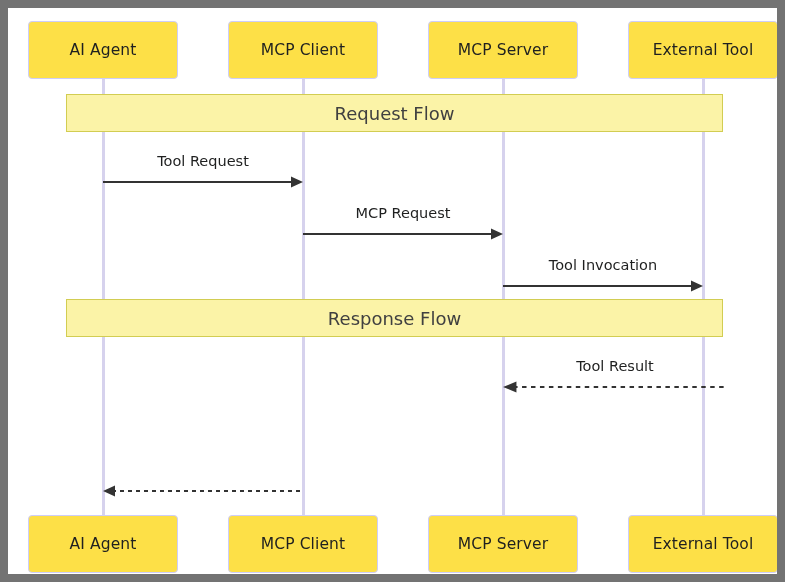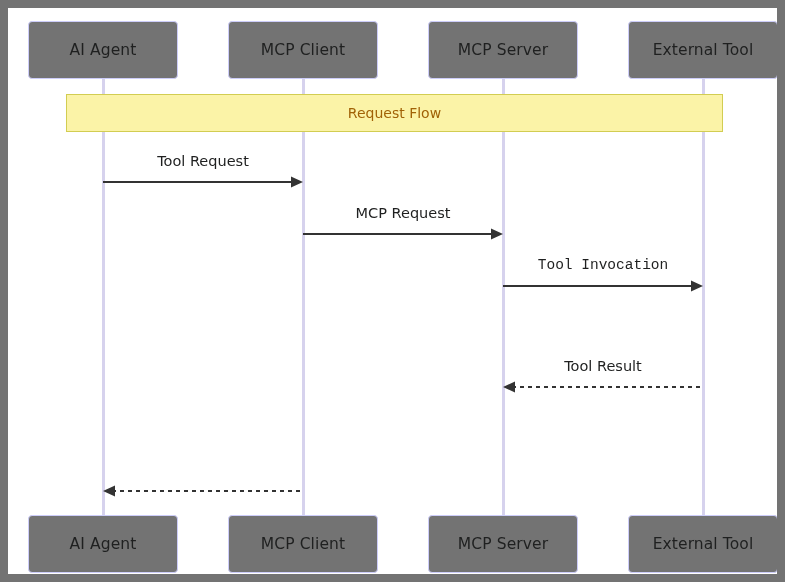--- a/index.html
+++ b/index.html
@@ -28,21 +28,21 @@
     inset: 0;
     overflow: hidden;
   }
 
   
   .participant {
     position: absolute;
     box-sizing: border-box;
     width: 150px;
     height: 58px;
-    background: #737373;
+    background: #fde047;
     border: 1px solid #cdcdfa;
     border-radius: 4px;
     display: flex;
     align-items: center;
     justify-content: center;
   }
   .participant-label {
     font-size: 15.5px;
     color: #1f2020;
     letter-spacing: 0.1px;
@@ -66,22 +66,22 @@
     width: 657px;
     height: 38px;
     background: #fbf3a7;
     border: 1px solid #d2cd52;
     display: flex;
     align-items: center;
     justify-content: center;
     z-index: 3;
   }
   .flow-band-label {
-    font-size: 14px;
-    color: #a16207;
+    font-size: 18px;
+    color: #404040;
     white-space: nowrap;
   }
 
   
   .message {
     position: absolute;
     height: 34px;
     z-index: 4;
   }
   .message-label {
@@ -141,20 +141,23 @@
     <div class="participant" style="left:420px; top:507px;">
       <span class="participant-label">MCP Server</span>
     </div>
     <div class="participant" style="left:620px; top:507px;">
       <span class="participant-label">External Tool</span>
     </div>
 
     <div class="flow-band" style="top:86px;">
       <span class="flow-band-label">Request Flow</span>
     </div>
+    <div class="flow-band" style="top:291px;">
+      <span class="flow-band-label">Response Flow</span>
+    </div>
 
     <div class="message" style="left:95px; width:200px; top:145px;">
       <span class="message-label">Tool Request</span>
       <span class="message-line">
         <svg viewBox="0 0 200 10" preserveAspectRatio="none" xmlns="http://www.w3.org/2000/svg">
           <line x1="0" y1="5" x2="191" y2="5" stroke="#333333" stroke-width="2.2"></line>
           <polygon points="200,5 188,10.5 188,-0.5" fill="#333333"></polygon>
         </svg>
       </span>
     </div>
@@ -162,31 +165,31 @@
     <div class="message" style="left:295px; width:200px; top:197px;">
       <span class="message-label">MCP Request</span>
       <span class="message-line">
         <svg viewBox="0 0 200 10" preserveAspectRatio="none" xmlns="http://www.w3.org/2000/svg">
           <line x1="0" y1="5" x2="191" y2="5" stroke="#333333" stroke-width="2.2"></line>
           <polygon points="200,5 188,10.5 188,-0.5" fill="#333333"></polygon>
         </svg>
       </span>
     </div>
 
-    <div class="message" style="left:495px; width:200px; top:249px;font-family:Liberation Mono, monospace;">
+    <div class="message" style="left:495px; width:200px; top:249px;">
       <span class="message-label">Tool Invocation</span>
       <span class="message-line">
         <svg viewBox="0 0 200 10" preserveAspectRatio="none" xmlns="http://www.w3.org/2000/svg">
           <line x1="0" y1="5" x2="191" y2="5" stroke="#333333" stroke-width="2.2"></line>
           <polygon points="200,5 188,10.5 188,-0.5" fill="#333333"></polygon>
         </svg>
       </span>
     </div>
 
-    <div class="message" style="left:495px; width:200px; top:350px;">
+    <div class="message" style="left:495px; width:200px; top:350px;padding-left:24px;">
       <span class="message-label">Tool Result</span>
       <span class="message-line">
         <svg viewBox="0 0 200 10" preserveAspectRatio="none" xmlns="http://www.w3.org/2000/svg">
           <line x1="9" y1="5" x2="200" y2="5" stroke="#333333" stroke-width="2.2" stroke-dasharray="4,4"></line>
           <polygon points="0,5 12,10.5 12,-0.5" fill="#333333"></polygon>
         </svg>
       </span>
     </div>
 
 

